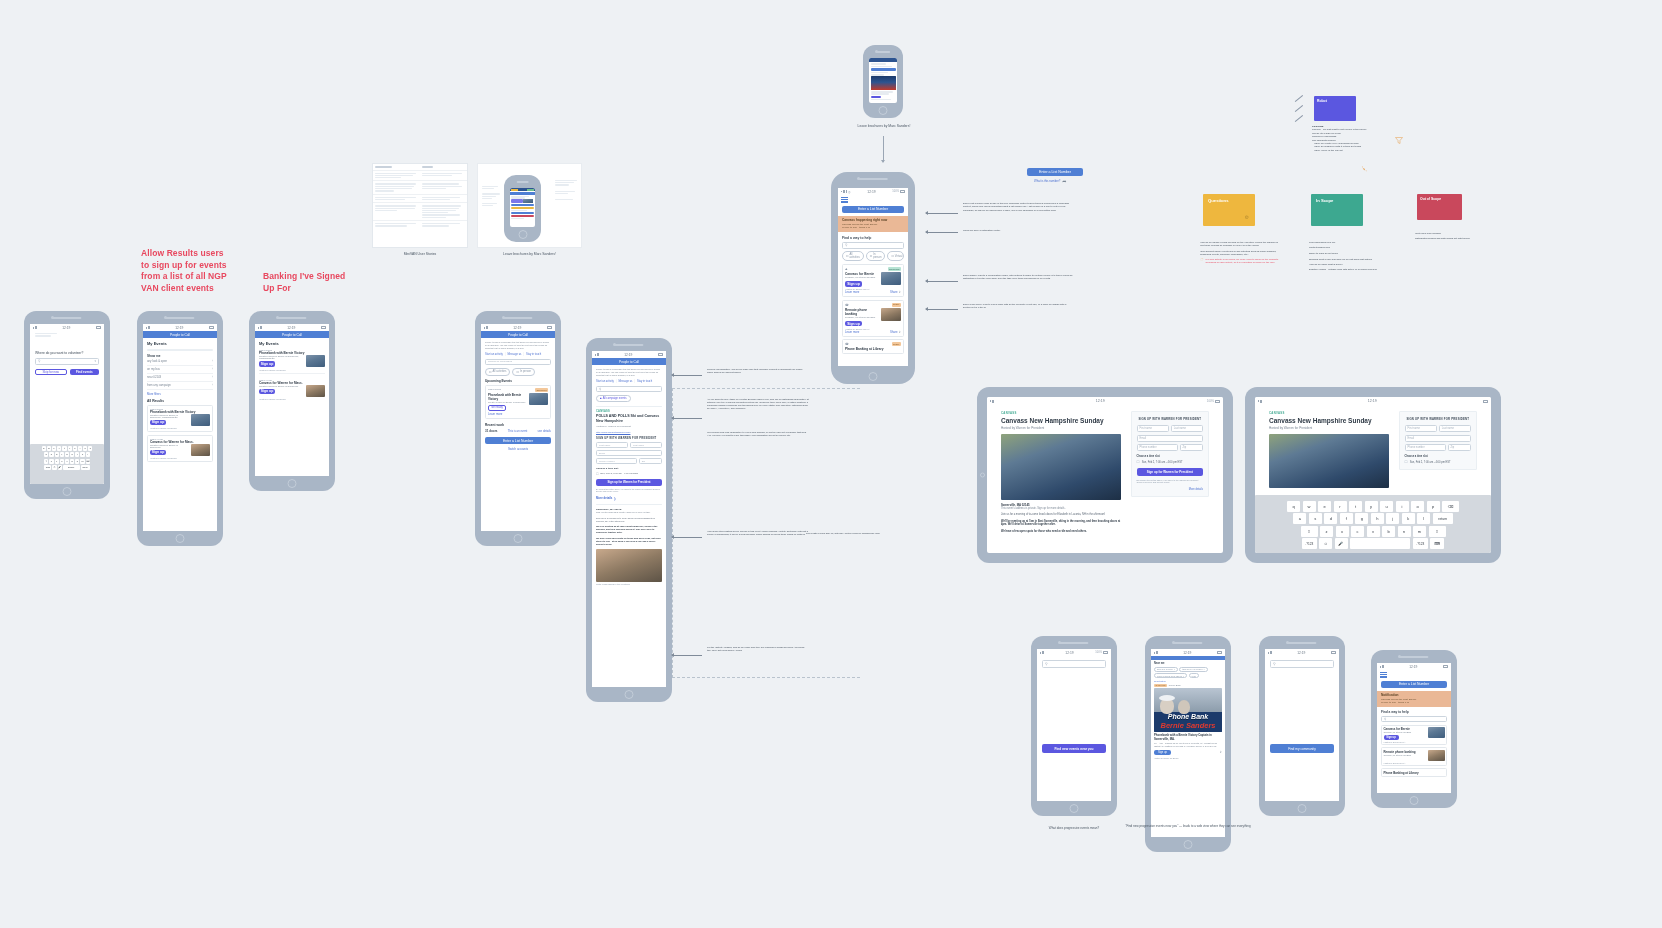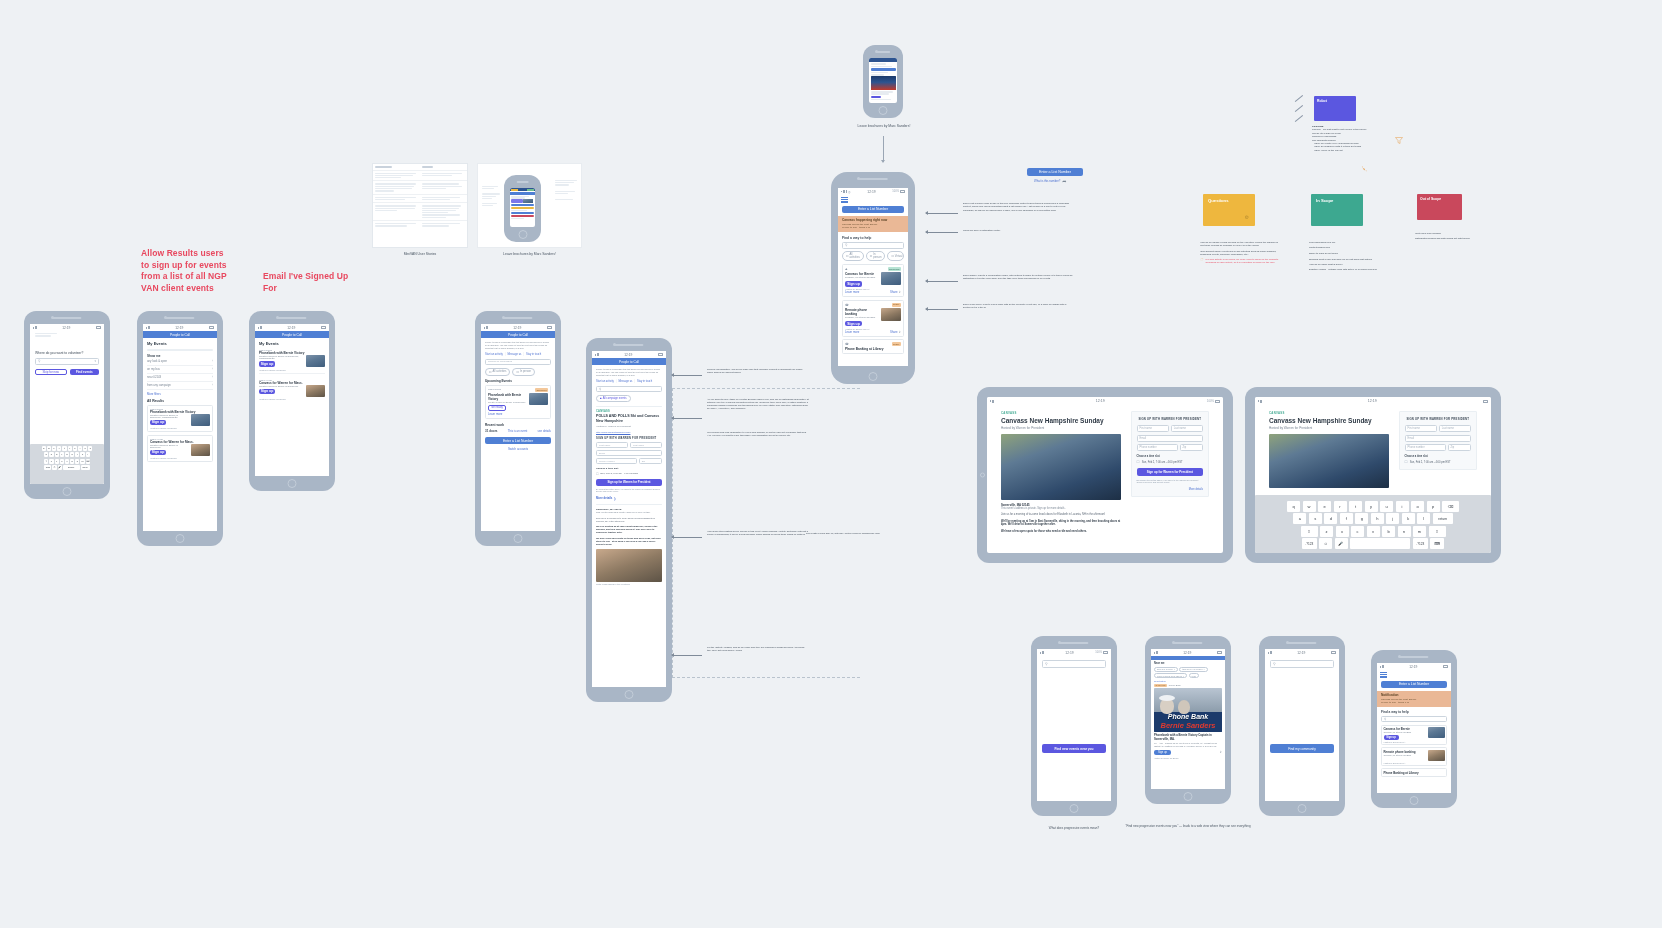--- a/index.html
+++ b/index.html
@@ -273,21 +273,21 @@
           <div class="blk l" style="height:1.2px;width:13px"></div>
         </div>
       <div>
           <div class="blk l" style="height:1.2px;width:18px"></div>
         </div>
     </div>
   </div>
   <div class="caption" style="left:477px; top:252px; width:105px;">Leave brochures by Marc Sanders!</div>
 
   <div class="red-head abs" style="left:141px; top:248px; width:88px;">Allow Results users to sign up for events from a list of all NGP VAN client events</div>
-  <div class="red-head abs" style="left:263px; top:271px; width:92px;">Email I've Signed Up For</div>
+  <div class="red-head abs" style="left:263px; top:271px; width:92px;">Banking I've Signed Up For</div>
 
   <div class="abs" style="left:1294px; top:96px;">
     <span class="slash" style="left:0;top:2px;"></span>
     <span class="slash" style="left:0;top:12px;"></span>
     <span class="slash" style="left:0;top:22px;"></span>
   </div>
   <div class="sticky" style="left:1314px; top:96px; width:42px; height:25px; background:#5b57e0;">
     <div class="title" style="font-size:3.4px;padding:3px 0 0 3px;">Robot</div>
   </div>
   <div class="note-body" style="left:1312px; top:125px; width:105px; font-size:2.5px; line-height:3.4px;">
@@ -1008,21 +1008,21 @@
         <div class="inp" style="height:8px;">
           <span style="font-size:3.6px">⚲</span>
         </div>
       </div>
       <div class="btn-pri" style="position:absolute;left:5px;right:5px;top:95px;height:9px;font-size:3.2px;">Find new events near you</div>
     </div>
     <span class="home"></span>
   </div>
   <div class="caption" style="left:1008px; top:826px; width:132px; font-size:3px;">What does progressive events mean?</div>
 
-  <div class="phone" style="left:1145px; top:636px; width:86px; height:168px;">
+  <div class="phone" style="left:1145px; top:636px; width:86px; height:216px;">
     <span class="speaker"></span>
     <span class="dot"></span>
     <div class="screen">
       <div class="statusbar">
         <div class="sb-l">
             <span class="sb-bar" style="height:2px"></span>
             <span class="sb-bar" style="height:3px"></span>
           </div>
         <div class="sb-time">12:19</div>
         <div class="sb-r">

